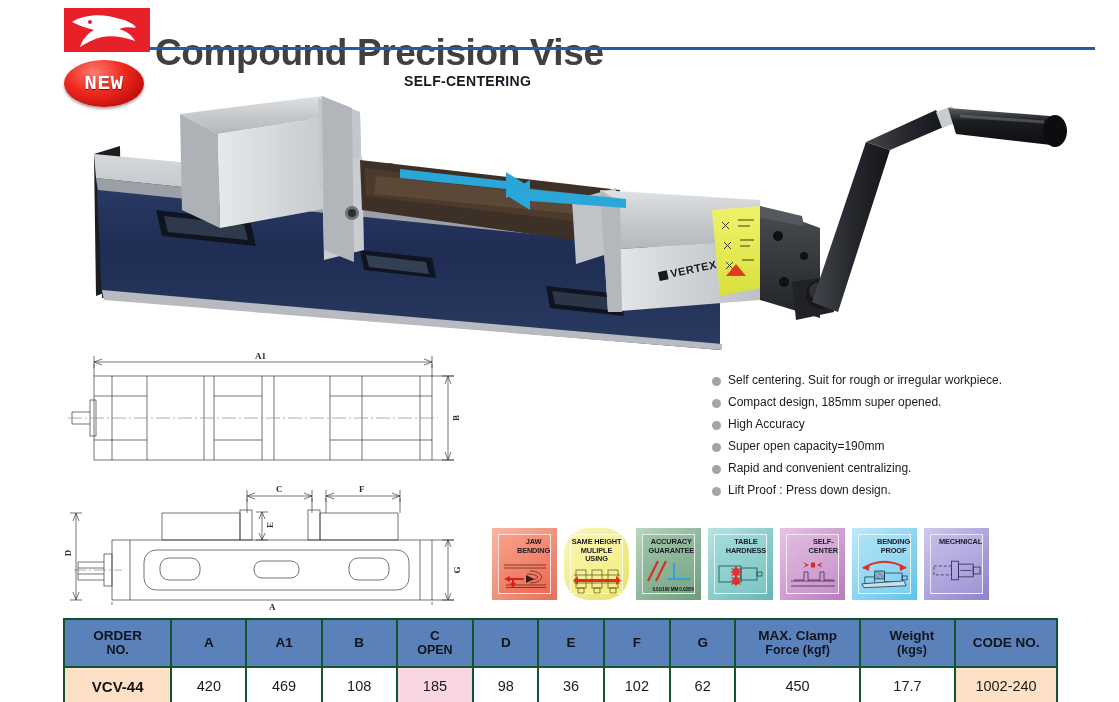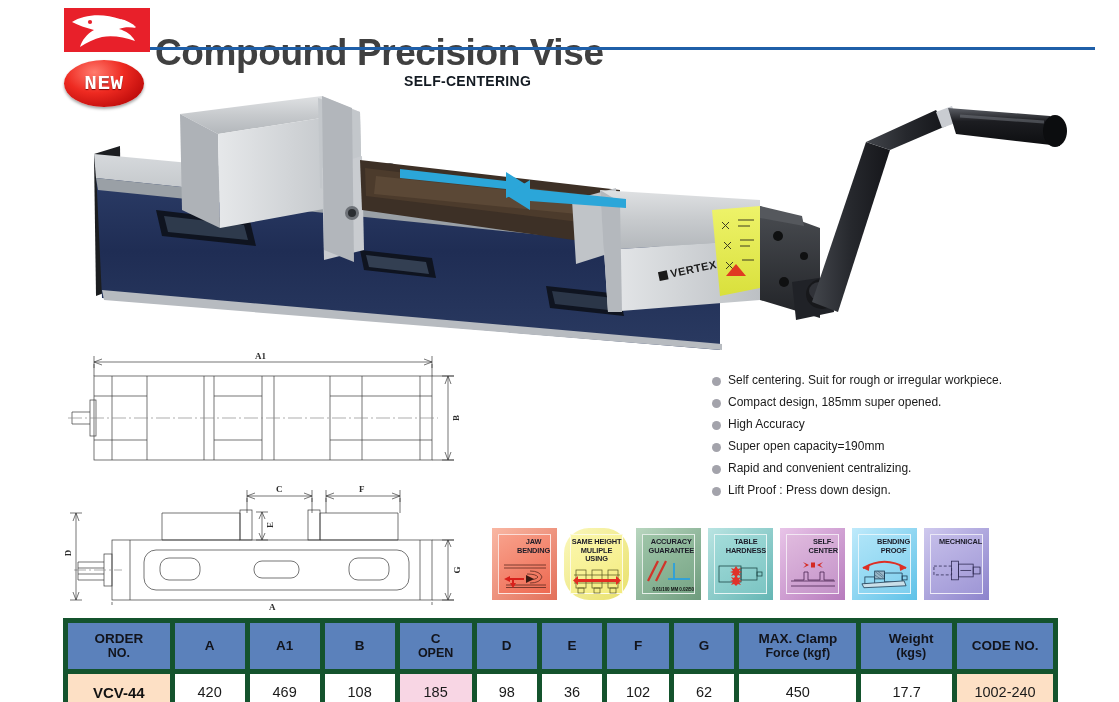--- a/index.html
+++ b/index.html
@@ -93,21 +93,21 @@
     font-size:4.6px;font-weight:bold;color:#111;letter-spacing:-0.1px;
     margin-bottom:1px;font-family:"Liberation Sans", sans-serif;
   }
   
   #spec-table{
     position:absolute;left:63px;top:618px;width:995px;
     border-collapse:collapse;
     border:2px solid #231f20;
   }
   #spec-table th,#spec-table td{
-    border:5px solid #14532d;
+    border:2px solid #14532d;
     text-align:center;vertical-align:middle;
     font-family:"Liberation Sans", sans-serif;
   }
   #spec-table th{
     background:#5b81bb;color:#12141c;
     font-size:13.5px;font-weight:bold;line-height:14.5px;
     height:42px;padding:2px 3px;
   }
   #spec-table td{
     background:#ffffff;color:#1a1a1a;

